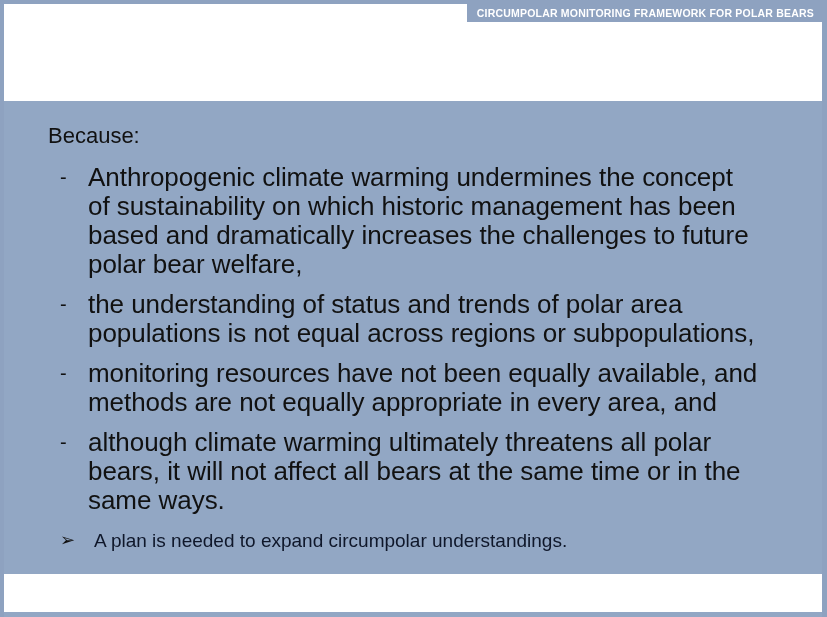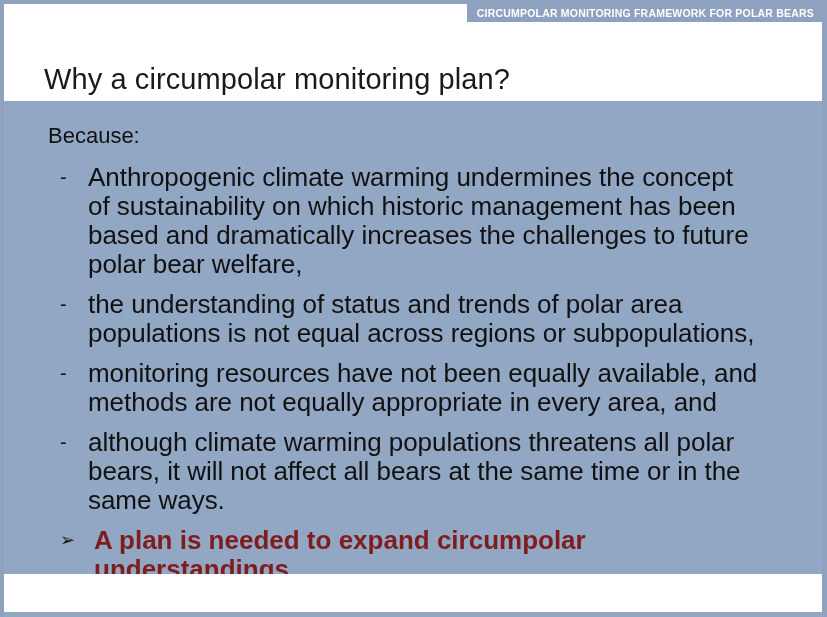--- a/index.html
+++ b/index.html
@@ -116,24 +116,23 @@
     margin-left: 0px;
   }
   .arrow-item .marker {
     width: 34px;
     flex: 0 0 34px;
     font-size: 18px;
     color: #111111;
     line-height: 29px;
   }
   .arrow-item .text {
-    font-size: 26px;
-    color: #7f1d1d;
+    font-size: 19px;
+    color: #0f172a;
     line-height: 29px;
-    font-weight: bold;
   }
   .footer-white {
     position: absolute;
     left: 4px;
     top: 574px;
     width: 818px;
     height: 38px;
     background: #ffffff;
   }
 </style>
@@ -142,21 +141,20 @@
 
 <div class="slide">
 
   <div class="frame-top"></div>
   <div class="frame-left"></div>
   <div class="frame-right"></div>
   <div class="frame-bottom"></div>
 
   <div class="header-banner">CIRCUMPOLAR MONITORING FRAMEWORK FOR POLAR BEARS</div>
 
-  <h1 class="title">Why a circumpolar monitoring plan?</h1>
 
   <div class="body-panel">
 
     <div class="because">Because:</div>
 
     <div class="bullets">
 
       <div class="bullet">
         <span class="marker">-</span>
         <span class="text">Anthropogenic climate warming undermines the concept of sustainability on which historic management has been based and dramatically increases the challenges to future polar bear welfare,</span>
@@ -167,21 +165,21 @@
         <span class="text">the understanding of status and trends of polar area populations is not equal across regions or subpopulations,</span>
       </div>
 
       <div class="bullet">
         <span class="marker">-</span>
         <span class="text">monitoring resources have not been equally available, and methods are not equally appropriate in every area, and</span>
       </div>
 
       <div class="bullet">
         <span class="marker">-</span>
-        <span class="text">although climate warming populations threatens all polar bears, it will not affect all bears at the same time or in the same ways.</span>
+        <span class="text">although climate warming ultimately threatens all polar bears, it will not affect all bears at the same time or in the same ways.</span>
       </div>
 
       <div class="arrow-item">
         <span class="marker">➢</span>
         <span class="text">A plan is needed to expand circumpolar understandings.</span>
       </div>
 
     </div>
   </div>
 

